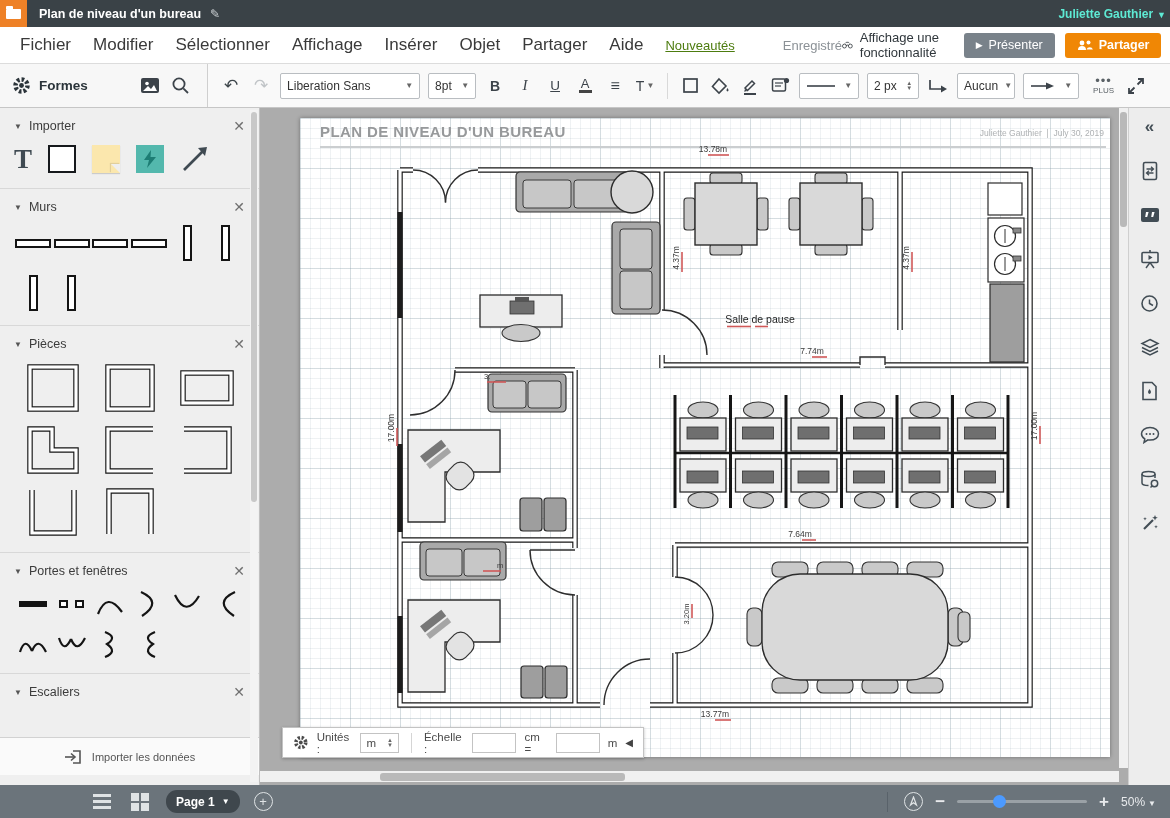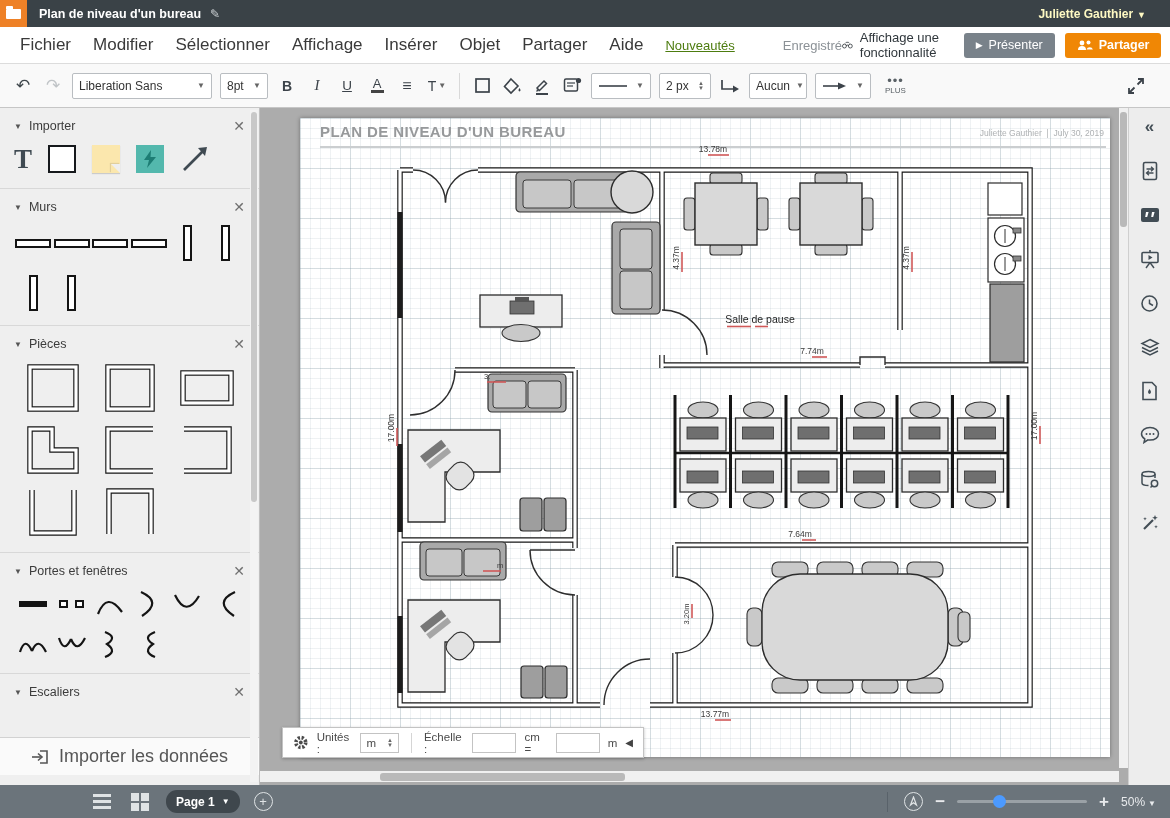--- a/index.html
+++ b/index.html
@@ -6,21 +6,21 @@
   html,body{width:1170px;height:818px;overflow:hidden;}
   #app{position:relative;width:1170px;height:818px;background:#e8e8e8;font-size:13px;color:#333;}
 
   
   .titlebar{position:absolute;left:0;top:0;width:1170px;height:27px;background:#3a4247;display:flex;align-items:center;}
   .folder-btn{width:27px;height:27px;background:#ee8127;display:flex;align-items:center;justify-content:center;}
   .folder-glyph{width:15px;height:10px;background:#fff;border-radius:1px;position:relative;}
   .folder-glyph:before{content:"";position:absolute;top:-3px;left:0;width:7px;height:3px;background:#fff;border-radius:1px 1px 0 0;}
   .doc-title{color:#fff;font-weight:bold;font-size:12.5px;margin-left:12px;}
   .edit-pencil{color:#cfd4d7;font-size:12px;margin-left:9px;transform:rotate(0deg);}
-  .tb-user{margin-left:auto;color:#fef9c3;font-weight:bold;font-size:12px;margin-right:24px;}
+  .tb-user{margin-left:auto;color:#5eead4;font-weight:bold;font-size:12px;margin-right:4px;}
   .tb-user .caret{font-size:9px;margin-left:4px;}
 
   
   .menubar{position:absolute;left:0;top:27px;width:1170px;height:37px;background:#fff;border-bottom:1px solid #dcdcdc;display:flex;align-items:center;padding:0 10px 0 20px;}
   .menu-item{margin-right:22px;color:#3a3a3a;font-size:17px;cursor:default;}
   .menu-new{color:#4d7c0f;text-decoration:underline;margin-right:22px;font-size:13px;}
   .menu-saved{color:#8b9196;margin-left:26px;font-size:13px;}
   .feature-search{display:flex;align-items:center;margin-left:auto;margin-right:18px;color:#30373c;font-size:13px;gap:7px;}
   .btn-present{background:#79828a;color:#fff;border-radius:3px;height:25px;display:flex;align-items:center;padding:0 12px;font-size:12.5px;margin-right:10px;gap:6px;}
   .btn-present .play{font-size:9px;}
@@ -62,21 +62,21 @@
   .std-T{font-family:"Liberation Serif",serif;font-weight:bold;color:#3f4a52;font-size:27px;line-height:30px;}
   .std-sq{width:28px;height:28px;border:2.2px solid #16191c;background:#fff;}
   .std-note{width:28px;height:28px;background:#fbe7ad;position:relative;box-shadow:0 1px 1px rgba(0,0,0,.15);}
   .std-note:after{content:"";position:absolute;right:0;bottom:0;border-style:solid;border-width:0 9px 9px 0;border-color:transparent #efefef transparent transparent;box-shadow:-1px -1px 1px rgba(0,0,0,.1);}
   .std-bolt{width:28px;height:28px;background:#53b8ad;display:flex;align-items:center;justify-content:center;}
   .murs-grid{display:grid;grid-template-columns:repeat(6,1fr);row-gap:14px;justify-items:center;align-items:center;}
   .wall-h{width:36px;height:9px;background:#fff;border:2px solid #141414;}
   .wall-v{width:9px;height:36px;background:#fff;border:2px solid #141414;}
   .pieces-grid{display:grid;grid-template-columns:repeat(3,1fr);row-gap:10px;justify-items:center;}
   .doors-grid{display:grid;grid-template-columns:repeat(6,1fr);row-gap:10px;justify-items:center;align-items:center;}
-  .import-row{position:absolute;left:0;bottom:10px;width:259px;height:38px;background:#fafafa;border-top:1px solid #d2d2d2;display:flex;align-items:center;justify-content:center;gap:10px;color:#555;font-size:18px;}
+  .import-row{position:absolute;left:0;bottom:10px;width:259px;height:38px;background:#fafafa;border-top:1px solid #d2d2d2;display:flex;align-items:center;justify-content:center;gap:10px;color:#555;font-size:11px;}
   .side-scroll{position:absolute;right:1px;top:2px;width:8px;height:672px;background:#f3f3f3;}
   .side-thumb{position:absolute;left:1px;top:2px;width:6px;height:390px;background:#c8c8c8;border-radius:3px;}
 
   
   .canvas{position:absolute;left:260px;top:108px;width:868px;height:677px;background:#acacac;overflow:hidden;}
   .page{position:absolute;left:40px;top:10px;width:810px;height:639px;background:#fff;
     background-image:
       linear-gradient(to right, rgba(140,160,170,.14) 1px, transparent 1px),
       linear-gradient(to bottom, rgba(140,160,170,.14) 1px, transparent 1px),
       linear-gradient(to right, rgba(140,160,170,.26) 1px, transparent 1px),
@@ -183,20 +183,41 @@
           <circle cx="5" cy="4" r="2.4" fill="#fff"></circle>
           <path d="M1,11 a4,4 0 0 1 8,0 z" fill="#fff"></path>
           <circle cx="11.5" cy="3.6" r="2" fill="#fff"></circle>
           <path d="M9.5,10.5 a3.4,3.4 0 0 1 6.4,0 z" fill="#fff"></path>
         </svg>
       <span>Partager</span>
     </span>
   </div>
 
   <div class="toolbar">
+    <div class="shapes-head">
+      <svg width="19" height="19" viewBox="0 0 19 19">
+          <circle cx="9.5" cy="9.5" r="6" fill="none" stroke="#2b343a" stroke-width="4.5" stroke-dasharray="2.6 2"></circle>
+          <circle cx="9.5" cy="9.5" r="2.4" fill="#2b343a"></circle>
+        </svg>
+      <span class="lbl">Formes</span>
+      <span class="spacer"></span>
+      <span class="tbtn">
+          <svg width="20" height="17" viewBox="0 0 20 17">
+            <rect x="1" y="1" width="18" height="15" rx="2" fill="#3c434a"></rect>
+            <circle cx="7" cy="6.5" r="1.8" fill="#fff"></circle>
+            <path d="M3,14 L8,9 L11,12 L14,8 L17,14 z" fill="#fff"></path>
+          </svg>
+        </span>
+      <span class="tbtn">
+          <svg width="19" height="19" viewBox="0 0 19 19">
+            <circle cx="8" cy="8" r="5.6" fill="none" stroke="#3c434a" stroke-width="1.8"></circle>
+            <line x1="12.3" y1="12.3" x2="17" y2="17" stroke="#3c434a" stroke-width="1.8"></line>
+          </svg>
+        </span>
+    </div>
     <div class="tools">
       <span class="tbtn undo">↶</span>
       <span class="tbtn redo">↷</span>
       <span class="combo fontsel">
           <span>Liberation Sans</span>
           <span class="car">▼</span>
         </span>
       <span class="combo sizesel">
           <span>8pt</span>
           <span class="car">▼</span>

